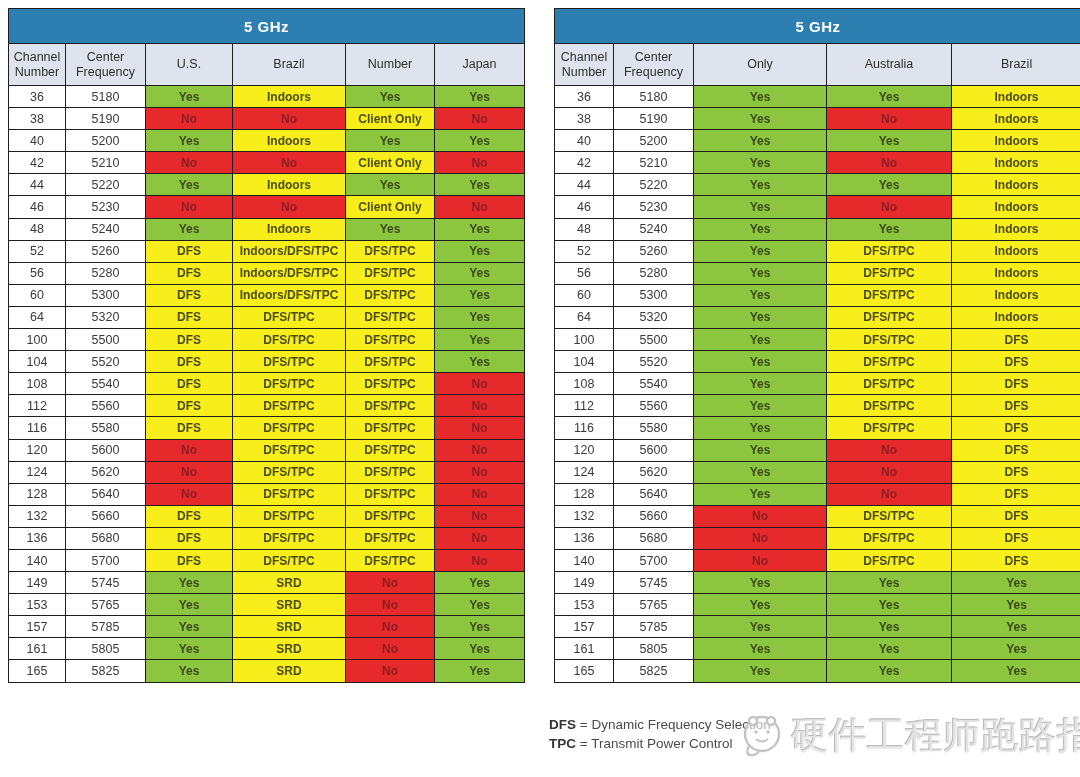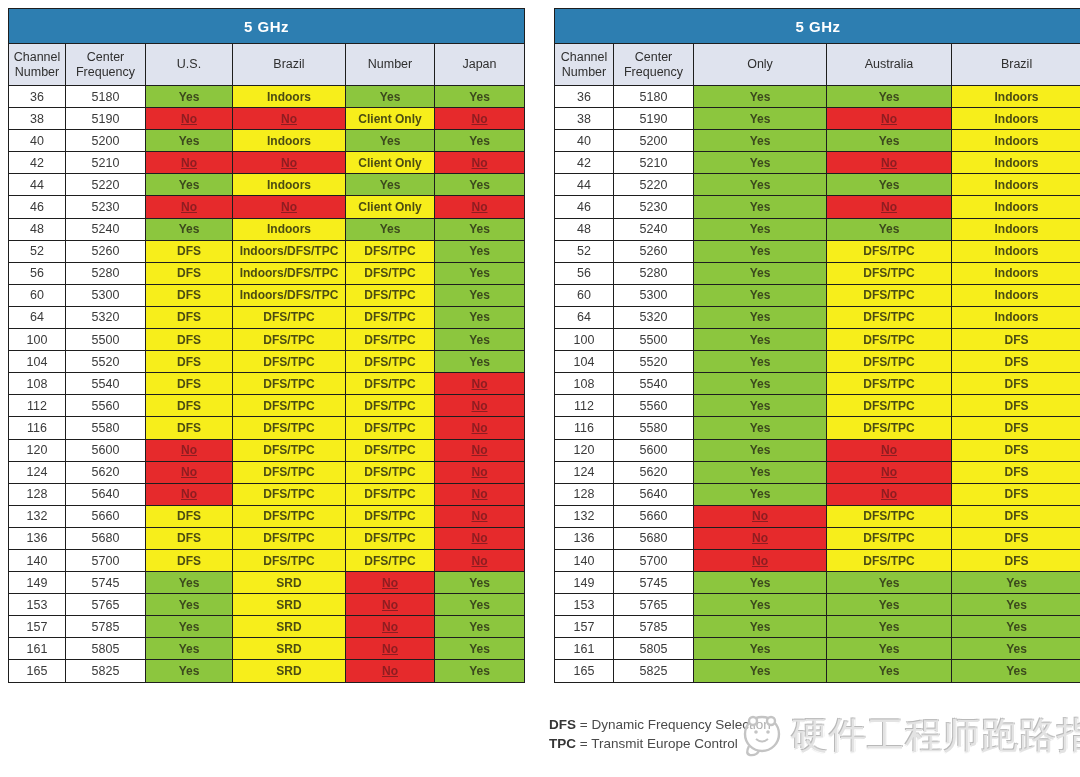--- a/index.html
+++ b/index.html
@@ -20,21 +20,21 @@
   }
   th.col-head{
     background:#dfe3ee;color:#2f2f2f;font-weight:400;font-size:12.5px;
     height:41px;line-height:1.18;
   }
   tbody td{height:21.1px;}
   td.num{background:#ffffff;color:#3a3a3a;font-size:12.5px;font-weight:400;}
   td.val{font-size:12px;font-weight:700;white-space:nowrap;}
   td.c-green {background:#8cc63e;color:#3c491d;}
   td.c-yellow{background:#f7ee1b;color:#4c4c12;}
-  td.c-red   {background:#e62a2c;color:#8e1d21;text-decoration:underline;}
+  td.c-red   {background:#e62a2c;color:#8e1d21;}
   .legend{
     position:absolute;left:549px;top:715px;
     font-size:13.5px;color:#4a4a4a;line-height:19px;white-space:nowrap;
   }
   .legend b{color:#353535;}
   .watermark{
     position:absolute;left:735px;top:708px;height:56px;
     display:flex;align-items:center;z-index:5;pointer-events:none;
   }
   .watermark-text{
@@ -498,21 +498,21 @@
           <td class="val c-green">Yes</td>
           <td class="val c-green">Yes</td>
           <td class="val c-green">Yes</td>
         </tr>
       </tbody>
     </table>
 </div>
 
 <div class="legend" id="legend">
     <div><b>DFS</b><span> = Dynamic Frequency Selection</span></div>
-    <div><b>TPC</b><span> = Transmit Europe Control</span></div>
+    <div><b>TPC</b><span> = Transmit Power Control</span></div>
   </div>
 
 <div class="watermark">
   <svg width="52" height="52" viewBox="0 0 52 52">
     <g fill="rgba(255,255,255,0.55)" stroke="#c4c4c4" stroke-width="2.4">
       <circle cx="27" cy="24" r="17"></circle>
       <path d="M14 36 q -4 8 1 9 q 6 1 9 -4" fill="none"></path>
       <circle cx="18" cy="11" r="4" fill="#ffffff"></circle>
       <circle cx="36" cy="11" r="4" fill="#ffffff"></circle>
     </g>

